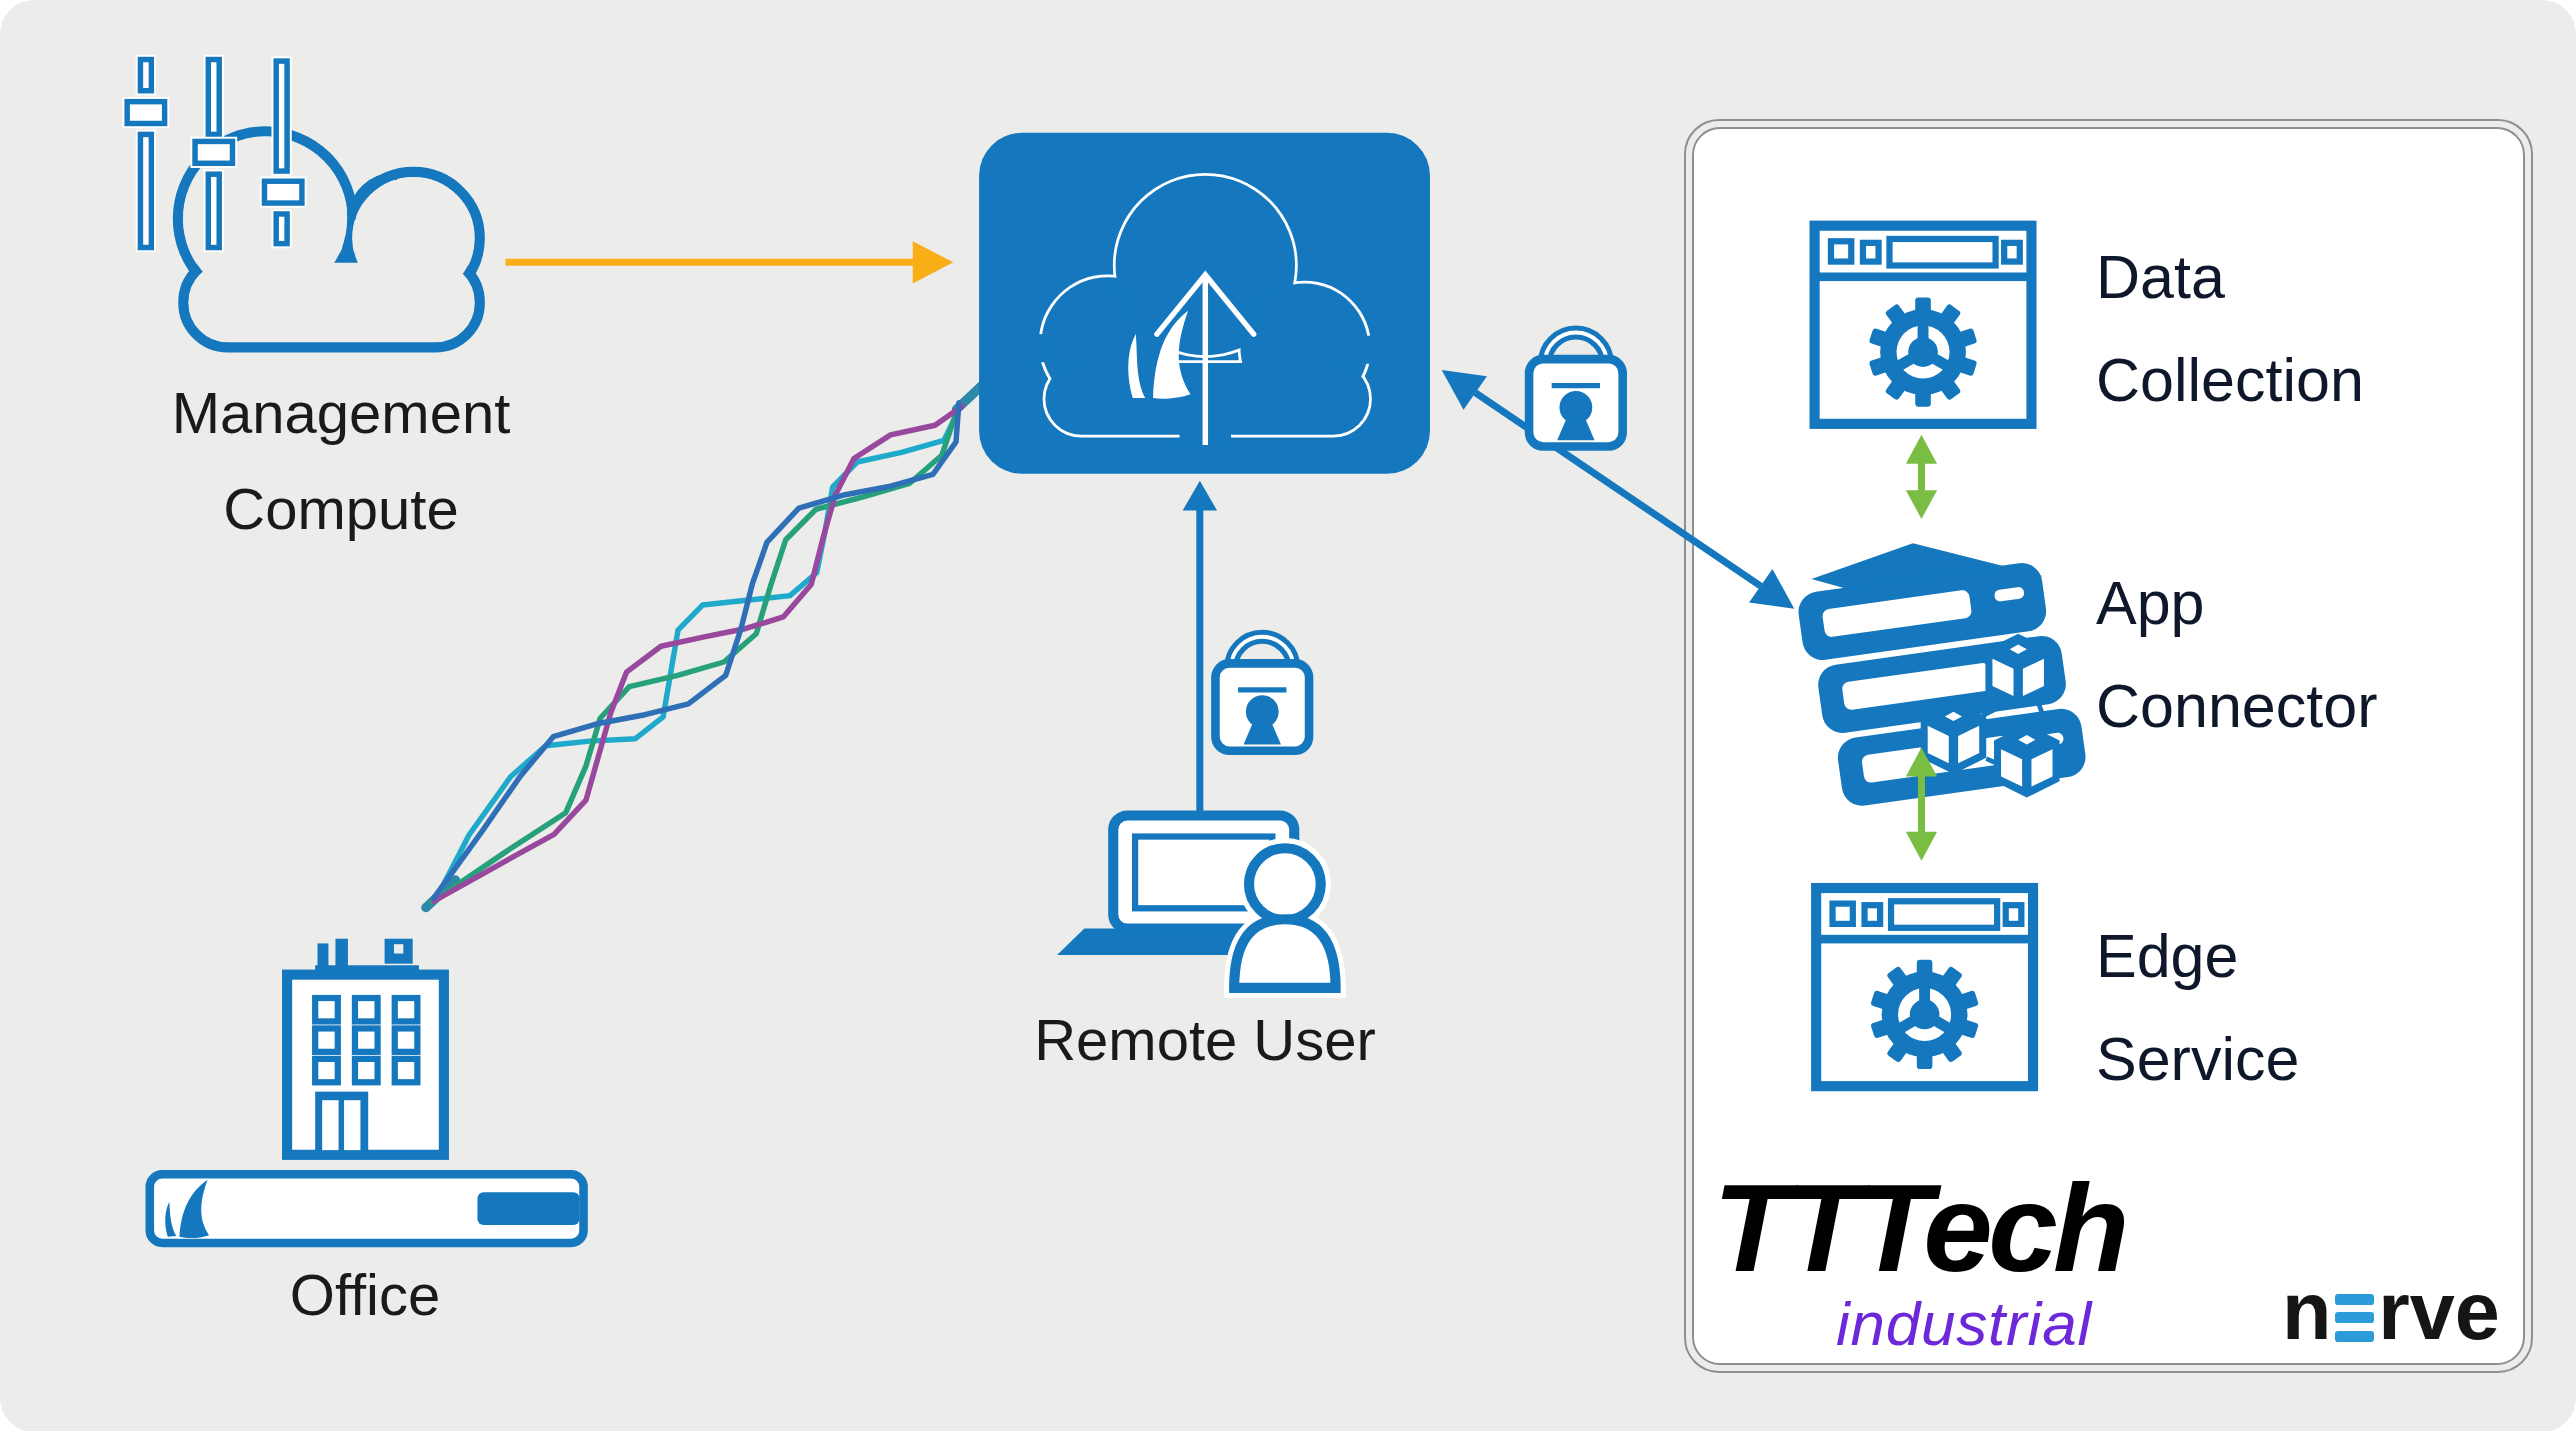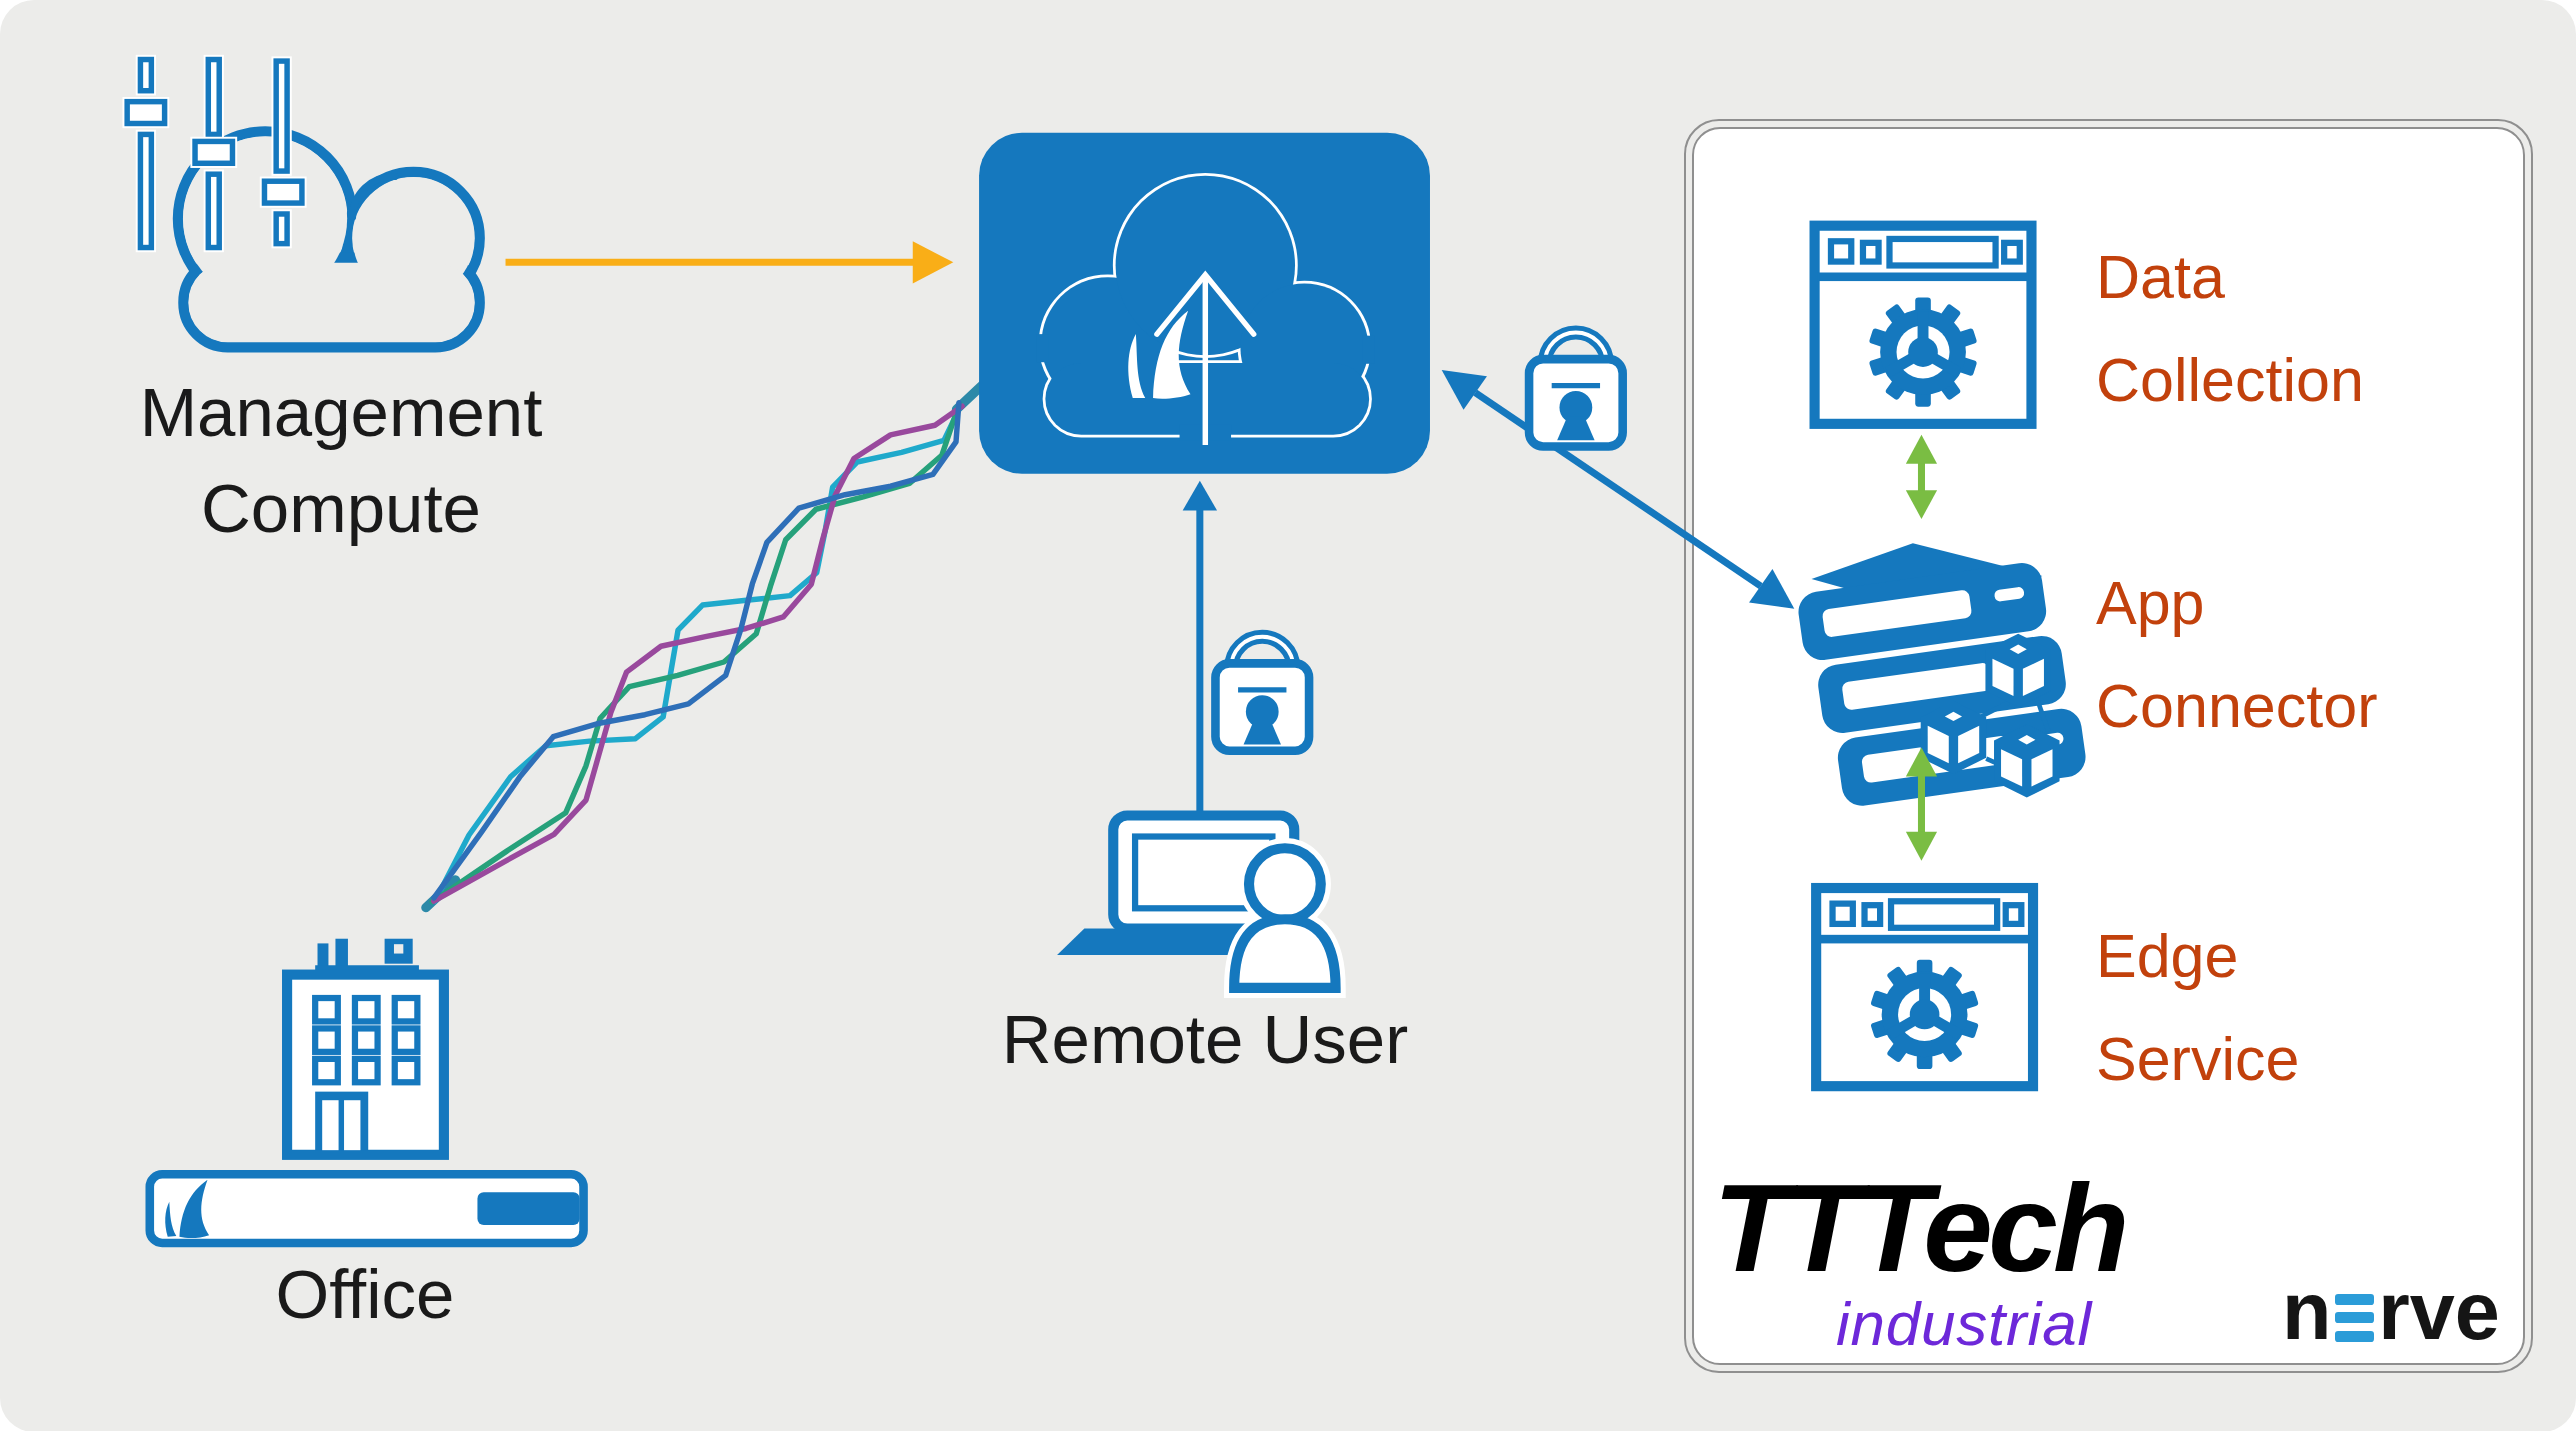--- a/index.html
+++ b/index.html
@@ -3,26 +3,26 @@
 <meta charset="utf-8">
 <style>
   html,body{margin:0;padding:0;background:#ffffff;}
   *{box-sizing:border-box;}
   .canvas{
     position:relative;width:2576px;height:1432px;background:#ECECEA;
     border-radius:34px;overflow:hidden;
     font-family:"Liberation Sans", sans-serif;color:#1A1A1A;
   }
   .label{
-    position:absolute;font-size:69px;font-weight:500;color:#1A1A1A;
+    position:absolute;font-size:58px;font-weight:500;color:#1A1A1A;
     text-align:center;line-height:96px;white-space:nowrap;
   }
   .label span{display:block;}
   .panel-label{
-    position:absolute;font-size:61px;font-weight:500;color:#c2410c;
+    position:absolute;font-size:61px;font-weight:500;color:#0f172a;
     text-align:left;line-height:103px;white-space:nowrap;
   }
   .panel-label span{display:block;}
   .panel-outer{
     position:absolute;left:1684px;top:119px;width:849px;height:1254px;
     border:2.3px solid #8F8F8F;border-radius:35px;background:transparent;
   }
   .panel-inner{
     position:absolute;left:6.2px;top:6.2px;right:6.2px;bottom:6.2px;
     border:2.3px solid #8F8F8F;border-radius:28px;background:#FFFFFF;

